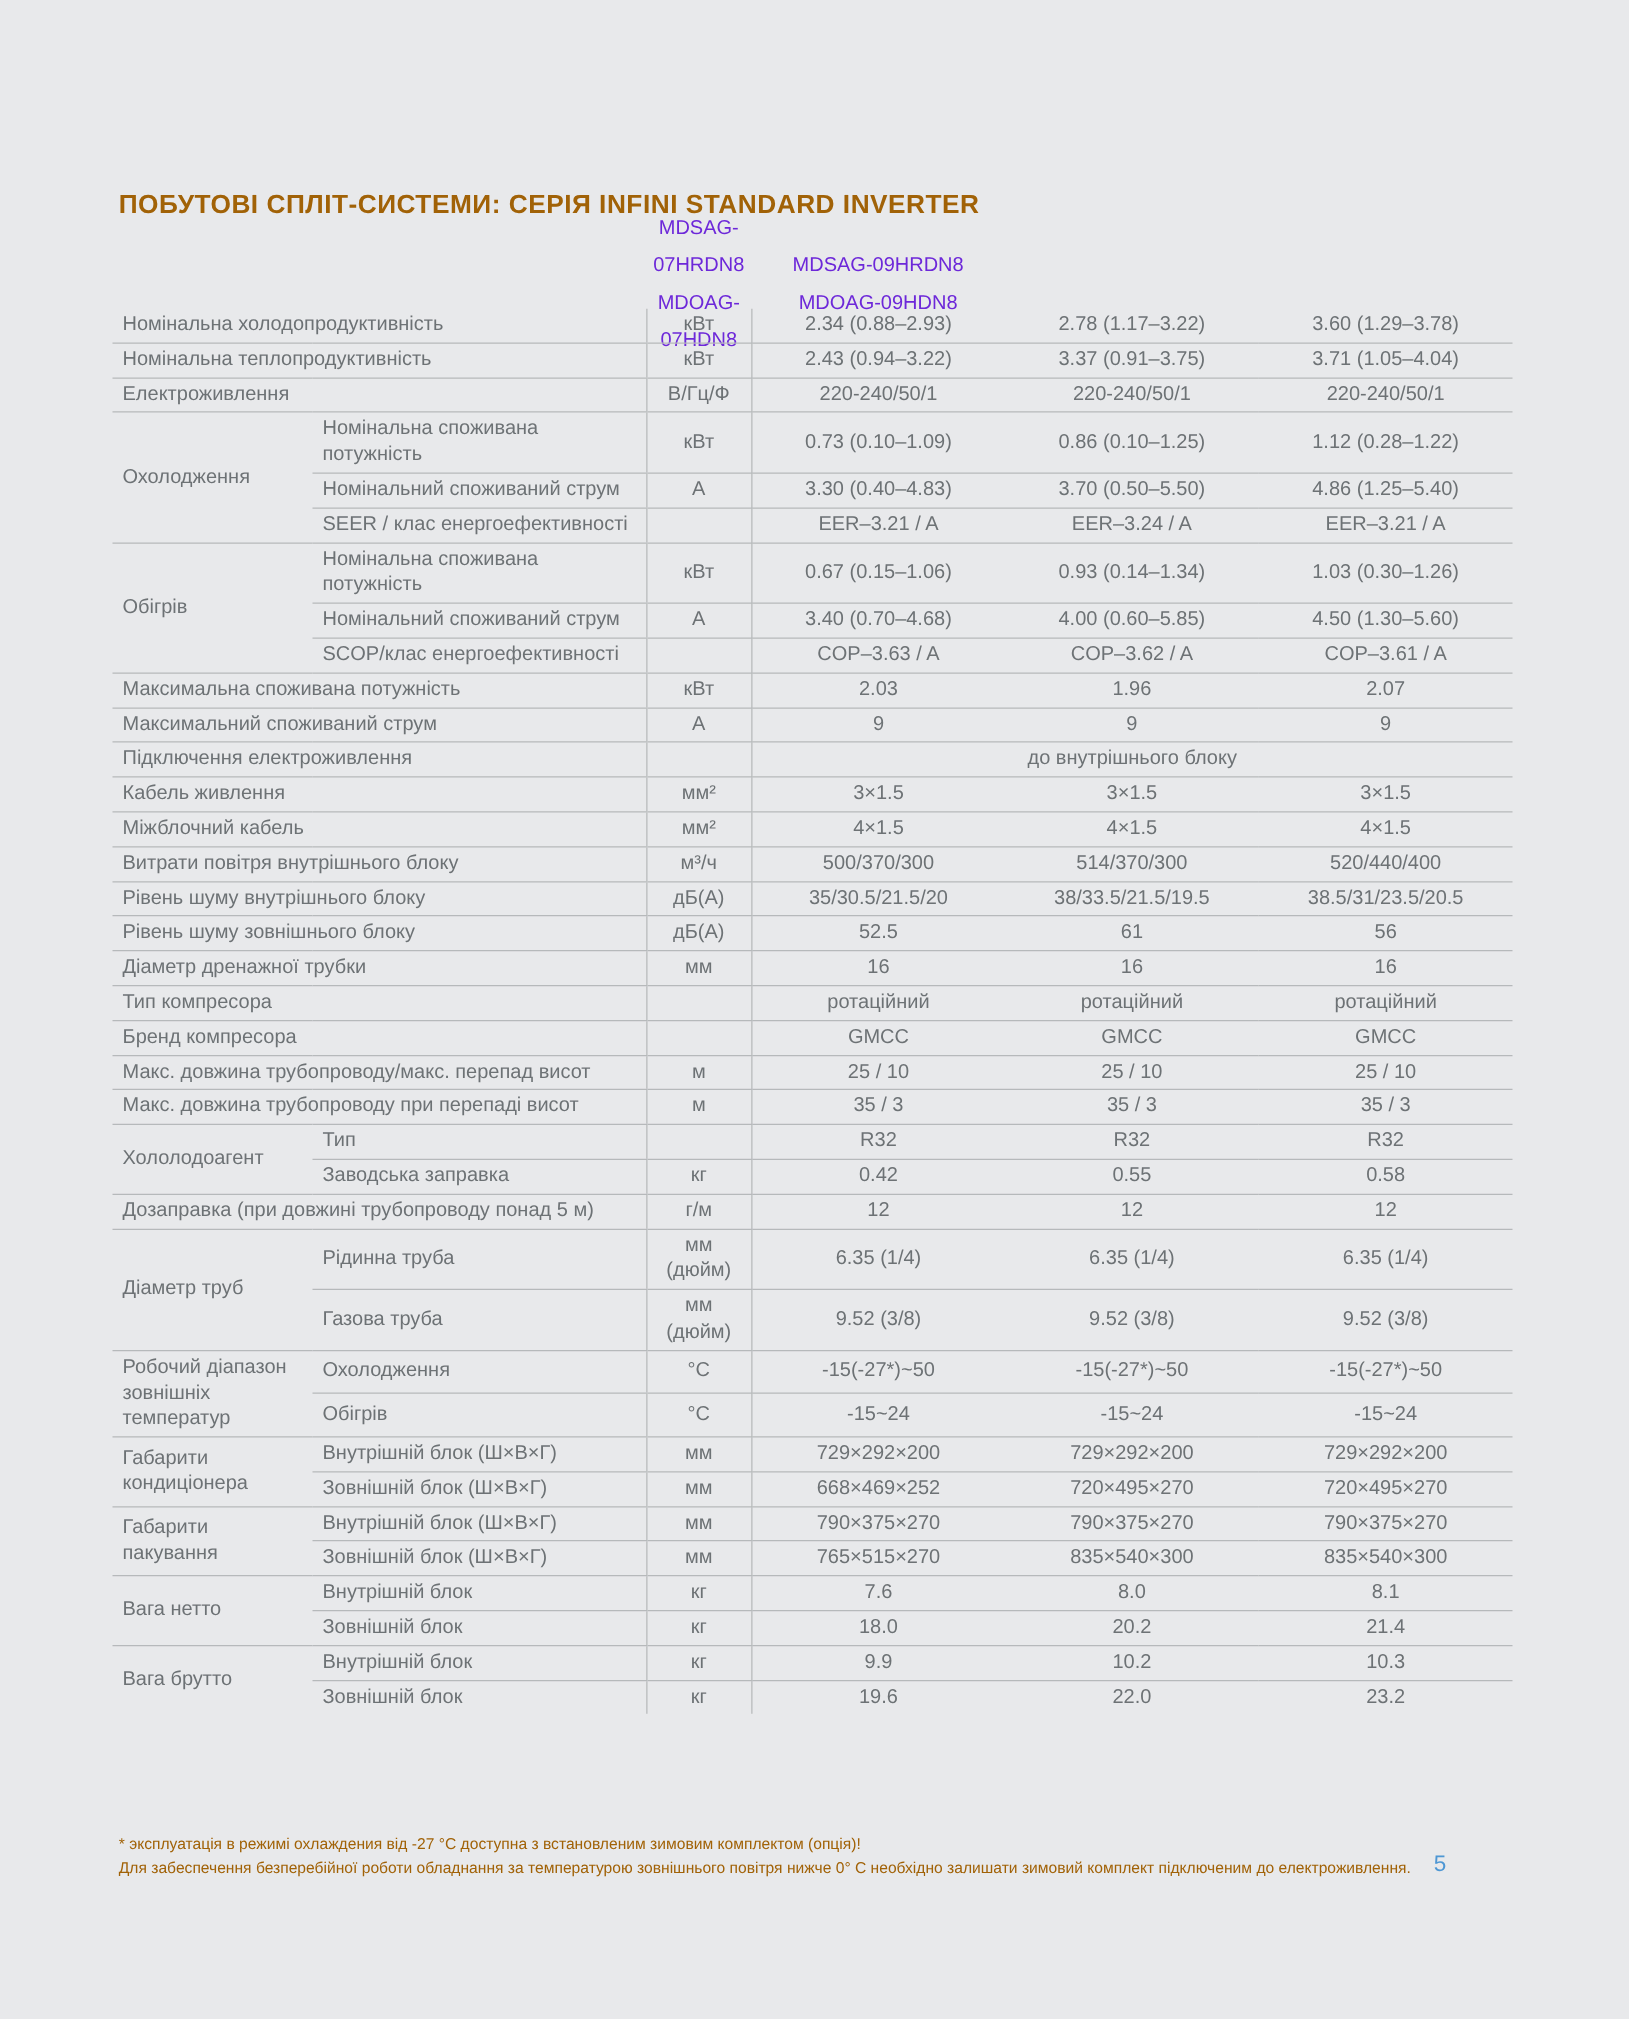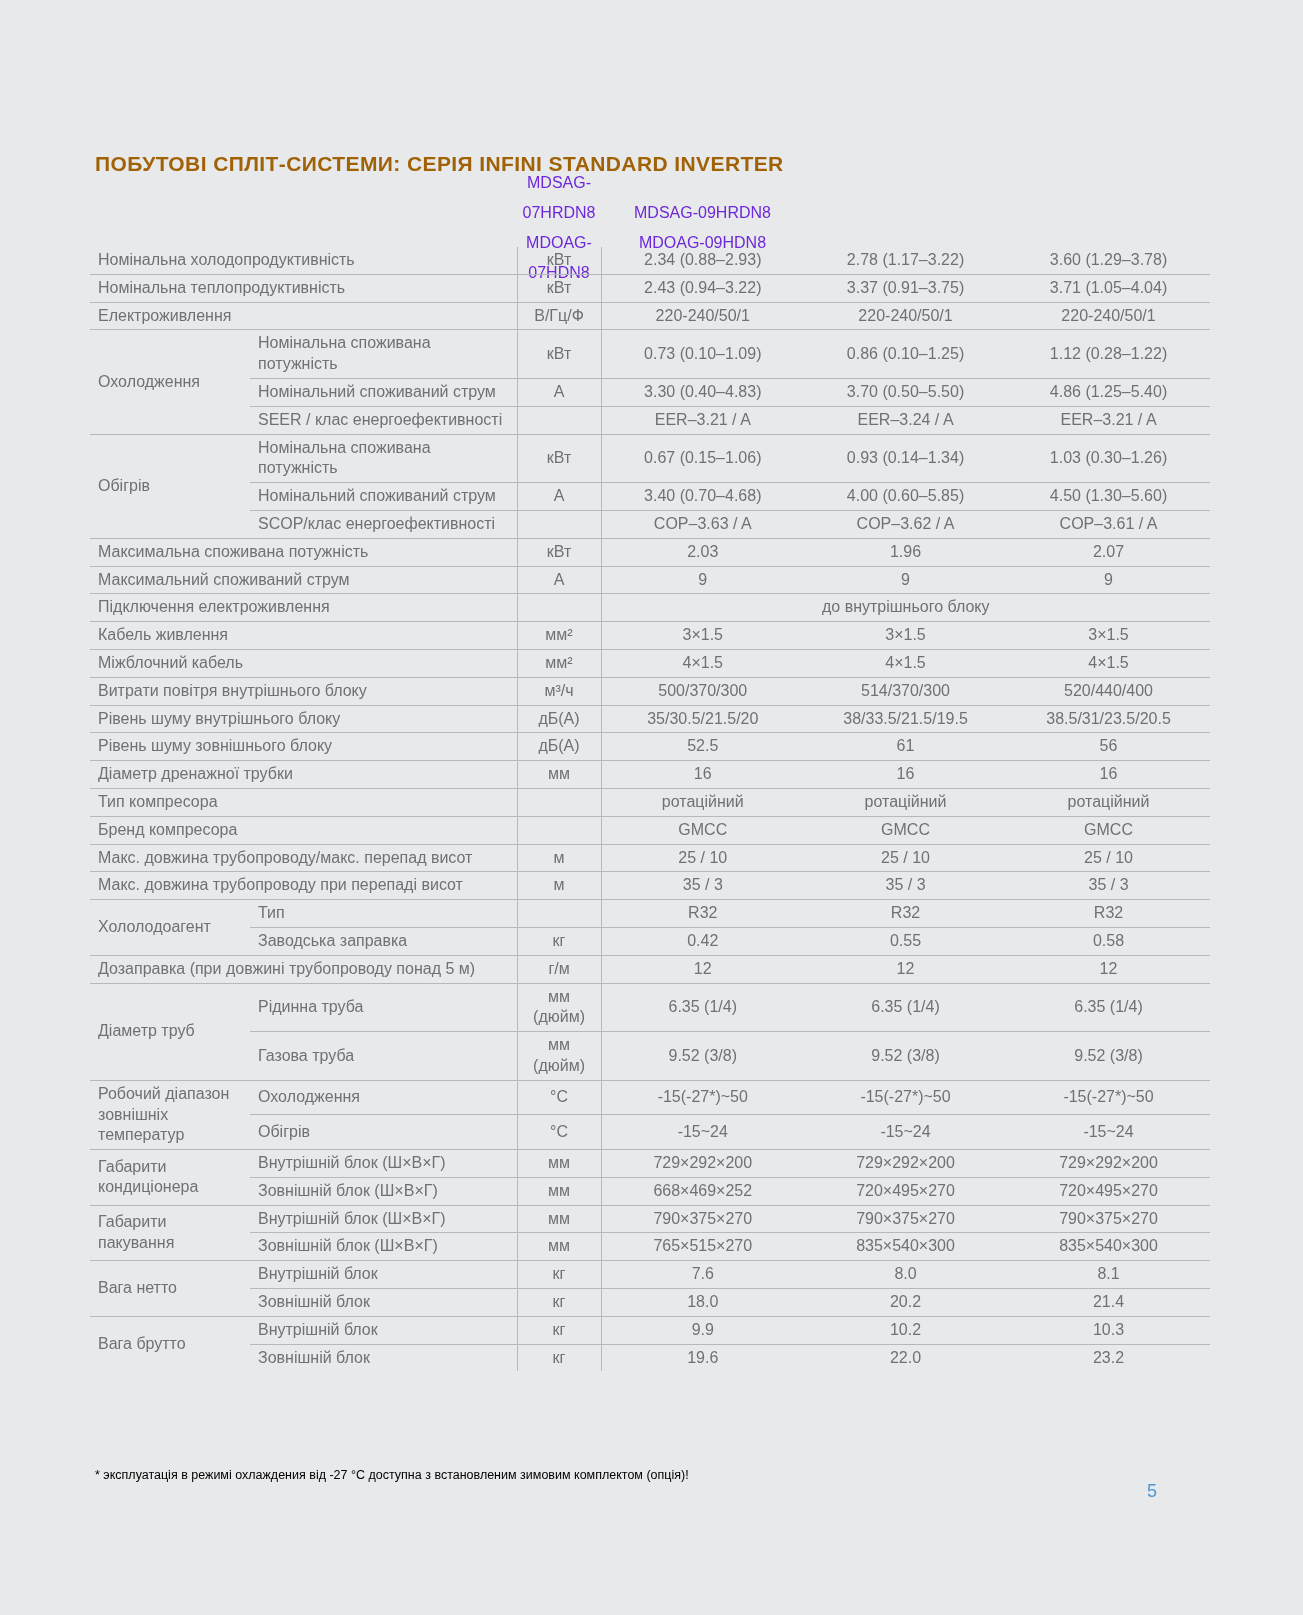--- a/index.html
+++ b/index.html
@@ -45,21 +45,21 @@
     border-left:1px solid #b6b9bb;border-right:1px solid #b6b9bb;
     text-align:center;font-size:15px;padding:3px 2px;color:#6d7275;
   }
   td.c-val{text-align:center;font-size:15.5px;color:#595d60;}
   #spec-table tr:last-child td{border-bottom:none;}
   td.no-bottom{border-bottom:none !important;}
   tr.teal-sep td{border-bottom-color:#a5c6c1;}
   
   .footnote{
     position:absolute;left:95px;top:1466px;width:1045px;
-    font-size:12.5px;color:#000000;line-height:1.55;
+    font-size:12.5px;color:#a16207;line-height:1.55;
   }
   .footnote p{margin:0;}
   .pagenum{
     position:absolute;left:1147px;top:1481px;
     font-size:18px;color:#4e97d4;
   }
 </style>
 </head>
 <body>
 
@@ -351,15 +351,16 @@
         <td class="c-unit">кг</td>
         <td class="c-val">19.6</td>
         <td class="c-val">22.0</td>
         <td class="c-val">23.2</td>
       </tr>
     </tbody>
 </table>
 
 <div class="footnote">
   <p>* эксплуатація в режимі охлаждения від -27 °С доступна з встановленим зимовим комплектом (опція)!</p>
+  <p>Для забеспечення безперебійної роботи обладнання за температурою зовнішнього повітря нижче 0° С необхідно залишати зимовий комплект підключеним до електроживлення.</p>
 </div>
 
 <div class="pagenum">5</div>
 
 </body></html>

